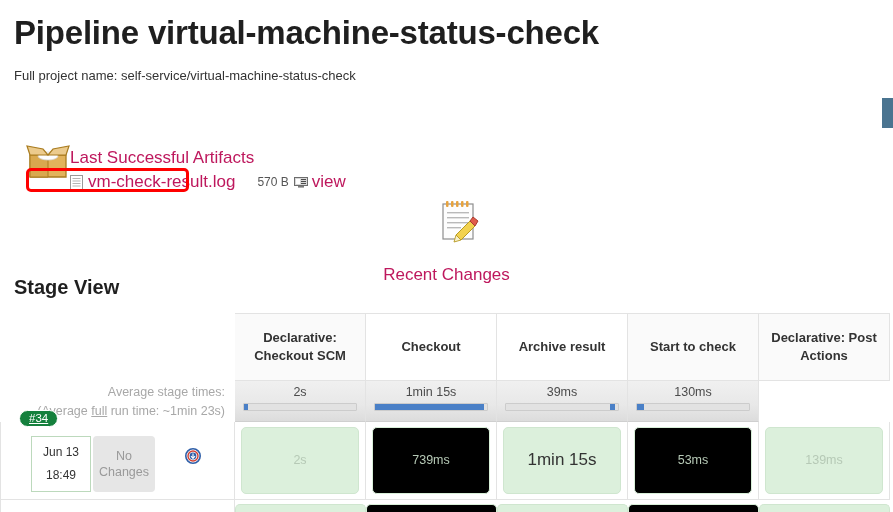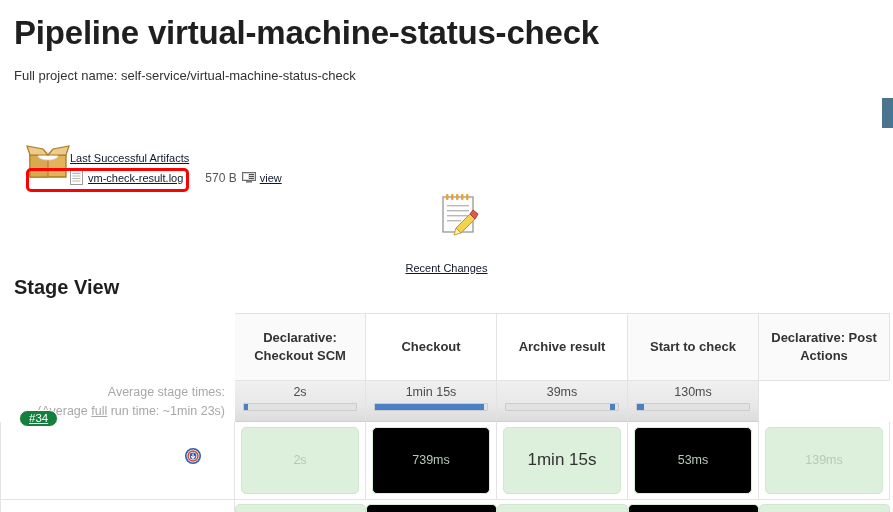--- a/index.html
+++ b/index.html
@@ -55,23 +55,22 @@
   .box-icon-wrap {
     width: 70px;
     padding-left: 26px;
     box-sizing: border-box;
     flex: 0 0 auto;
   }
   .art-links {
     padding-top: 5px;
   }
   .link {
-    color: #0f172a;
-    text-decoration: underline;
-    font-size: 11px;
+    color: #be185d;
+    font-size: 17px;
     cursor: pointer;
   }
   .artifact-line {
     margin-top: 4px;
     display: flex;
     align-items: center;
     position: relative;
   }
   .highlight-box {
     position: absolute;
@@ -412,20 +411,27 @@
       <span class="avg-time">130ms</span>
       <div class="bar-track">
           <div class="bar-fill" style="width: 6%; left: 0%;"></div>
         </div>
     </div>
   </div>
 
   <div class="st-row build-row">
     <div class="st-leftcol">
       <span class="build-badge">#34</span>
+      <div class="build-meta">
+        <div class="date-box">
+          <div>Jun 13</div>
+          <div>18:49</div>
+        </div>
+        <div class="nochanges-box">No Changes</div>
+      </div>
       <svg class="console-icon" viewBox="0 0 16 16">
         <circle cx="8" cy="8" r="7.2" fill="#ffffff" stroke="#2f5fa8" stroke-width="1.6"></circle>
         <circle cx="8" cy="8" r="5" fill="#ffffff" stroke="#d14034" stroke-width="1.4"></circle>
         <circle cx="8" cy="8" r="3.4" fill="#2f5fa8"></circle>
         <path d="M8 5.4 L8 10 M6 8.2 L8 10.4 L10 8.2" stroke="#ffffff" stroke-width="1.1" fill="none"></path>
       </svg>
     </div>
     <div class="st-cell">
       <div class="stage-cell-inner green-dark">
         <span class="cell-time">2s</span>

